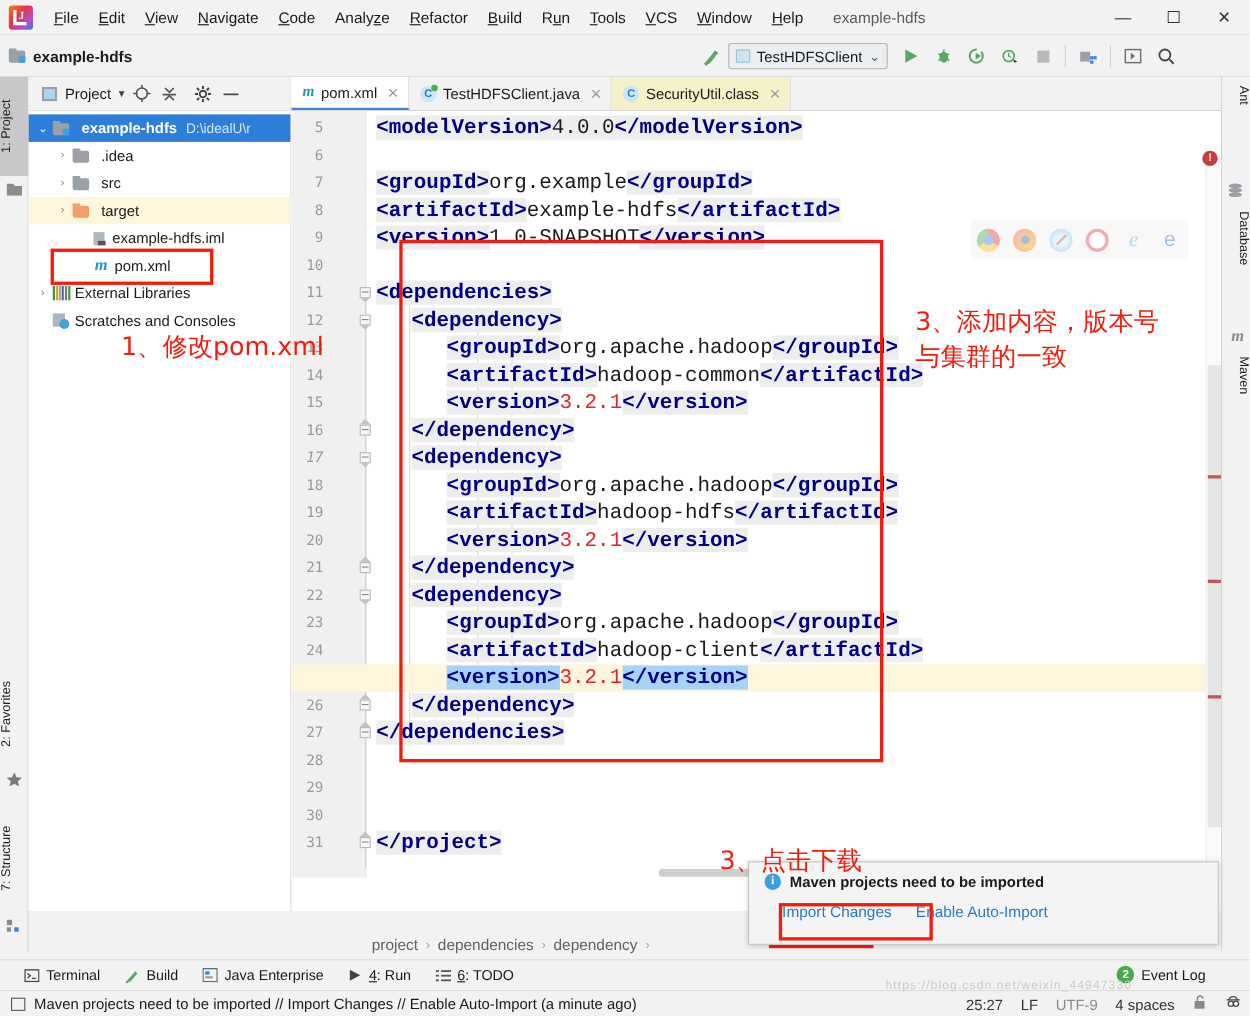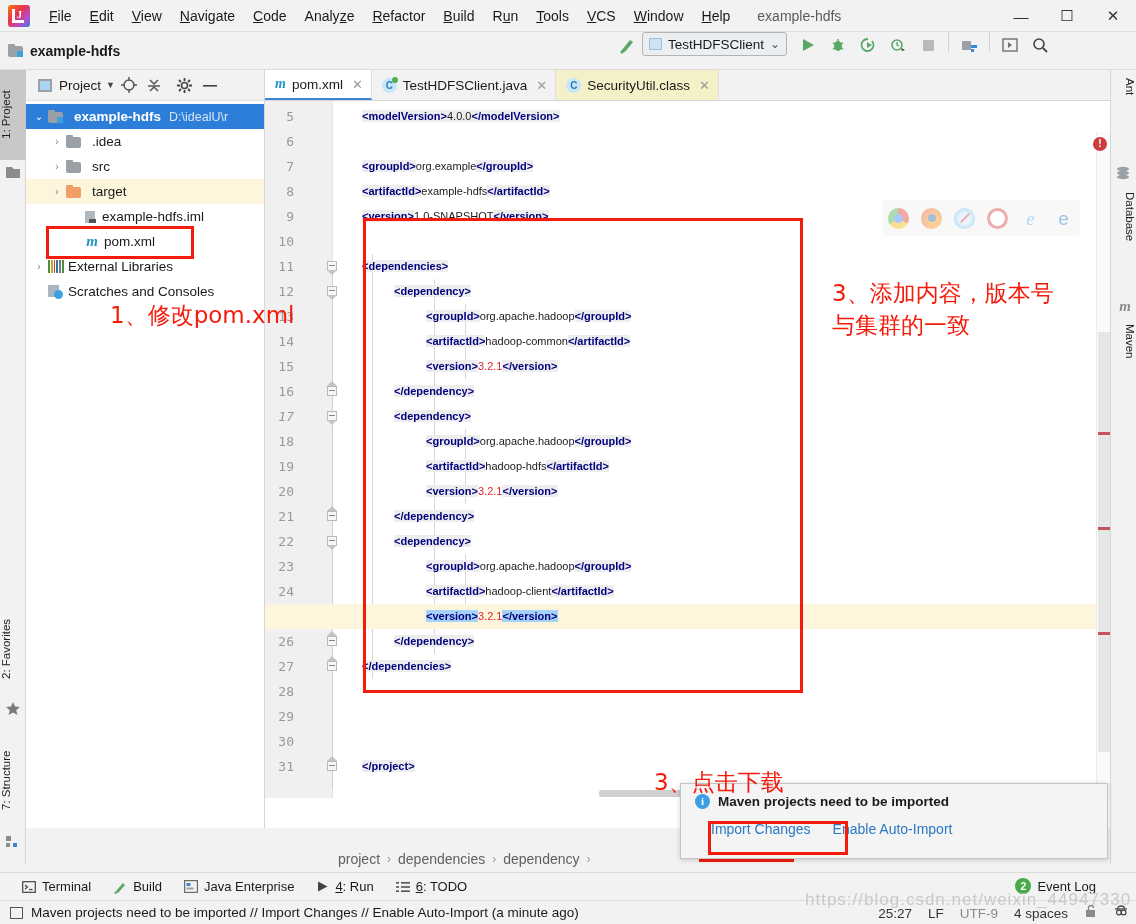--- a/index.html
+++ b/index.html
@@ -39,21 +39,21 @@
   }
   #proj-crumb { display:flex; align-items:center; margin-left:8px; font-weight:bold; font-size:14px;}
   .folder-ico { width:15px; height:13px; position:relative; margin-right:7px; }
   .folder-ico:before { content:""; position:absolute; left:0; top:2px; width:15px; height:11px;
       background:#9aa0a6; border-radius:1px 2px 2px 2px;}
   .folder-ico:after { content:""; position:absolute; left:0; top:0px; width:7px; height:3px;
       background:#9aa0a6; border-radius:1px;}
   .folder-ico .tag { position:absolute; right:0; bottom:0; width:6px; height:6px; background:#3ea2dd; z-index:2;}
   .folder-orange:before,.folder-orange:after { background:#f0a064 !important; }
 
-  #run-area { position:absolute; left:612px; top:0; height:38px; display:flex; }
+  #run-area { position:absolute; left:632px; top:0; height:38px; display:flex; align-items:center; }
   .tb-ico { width:26px; height:26px; display:flex; align-items:center; justify-content:center; margin:0 2px;}
   #runconfig {
      display:flex; align-items:center; height:24px; padding:0 6px;
      border:1px solid #b4b4b4; border-radius:3px; background:#eceff1; margin-right:6px;
      font-size:13.5px; gap:6px;
   }
   #runconfig .sq { width:13px; height:12px; background:#cfe3f3; border:1px solid #9bc0dc;}
   .sep-v { width:1px; height:20px; background:#d0d0d0; margin:0 5px;}
 
   
@@ -141,21 +141,21 @@
               background:#f6f6f6;}
   .fold .minus{position:absolute; left:2px; top:4px; width:6px;height:1px;background:#888;}
   .fold.top .tip{position:absolute;left:0;top:9px;width:0;height:0;border-left:5px solid transparent;
               border-right:5px solid transparent;border-top:5px solid #c3c3c3;}
   .fold.bot .tip{position:absolute;left:0;top:-5px;width:0;height:0;border-left:5px solid transparent;
               border-right:5px solid transparent;border-bottom:5px solid #c3c3c3;}
   .guide { position:absolute; width:1px; background:#d8d8d8; }
 
   #codearea { position:absolute; left:69px; top:0; width:776px; height:697px;}
   .cline { position:absolute; left:0; height:25px; line-height:25px; white-space:pre;
-           font-family:Liberation Sans, sans-serif; font-size:11px;margin-left:20px; }
+           font-family:Liberation Mono, monospace; font-size:19px; }
   .rowhl { position:absolute; left:0; width:845px; height:25px; background:#fdf6dd;}
   .tg { color:#000080; font-weight:bold; }
   .txt { color:#1a1a1a; }
   .num { color:#e0262c; }
   .bgx { background:#ededed; }
   .selblue { background:#a7d2f7; }
 
   
   #redbox { position:absolute; left:363px; top:218px; width:440px; height:475px;
             border:3px solid #f41b0b; pointer-events:none;}
@@ -224,21 +224,21 @@
 
   
   #statusbar { position:absolute; left:0; top:900px; width:1136px; height:24px;
                background:#f2f2f2; border-top:1px solid #dcdcdc; display:flex; align-items:center;
                font-size:13.5px;}
   #statusbar .msg { margin-left:10px; display:flex; align-items:center; gap:8px;}
   #statusbar .right { position:absolute; right:8px; display:flex; align-items:flex-end; gap:16px;
                       color:#333;}
   #statusbar .dim { color:#8a8a8a; }
   .boxico { width:13px;height:12px;border:1.5px solid #555; }
-  #watermark { position:absolute; left:805px; top:890px; font-size:17px; color:#c9c9c9;
+  #watermark { position:absolute; left:805px; top:890px; font-size:11px; color:#c9c9c9;
                letter-spacing:1px; z-index:5; }
 </style>
 </head>
 <body>
 
 <div id="menubar">
   <div id="app-logo">
     <div class="bar"></div>
       <div class="j">J</div>
       <div class="under"></div>

